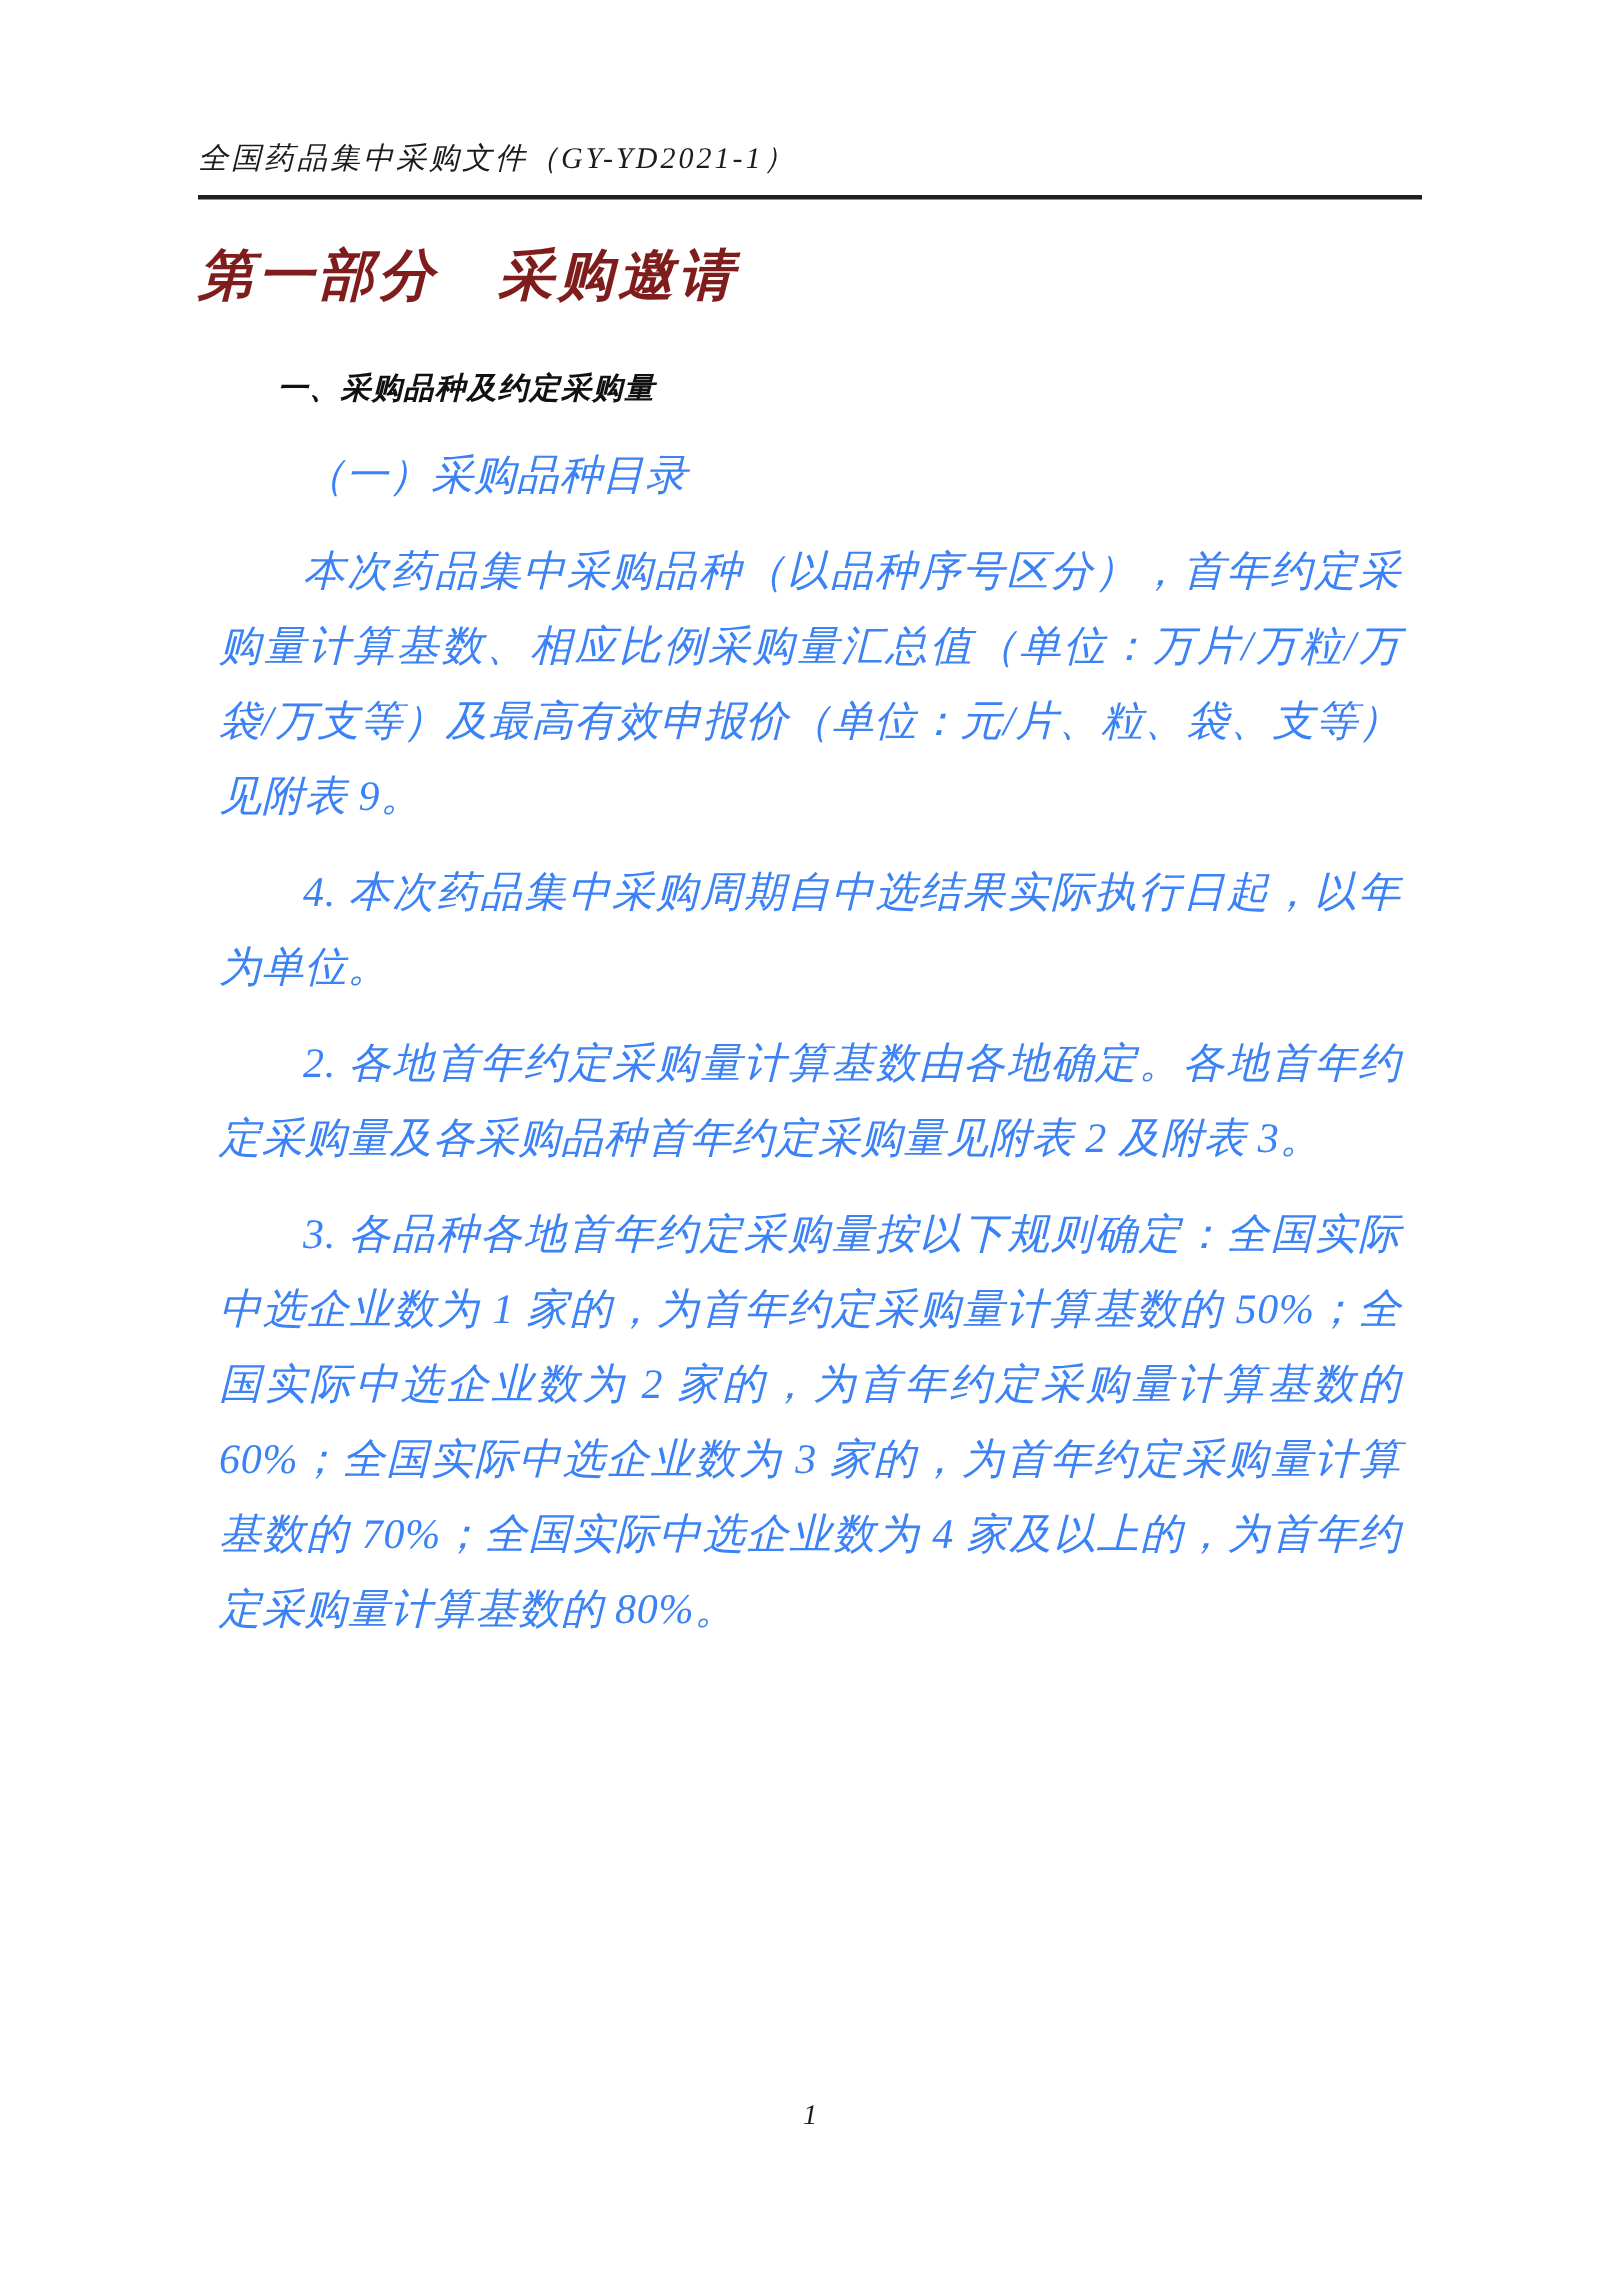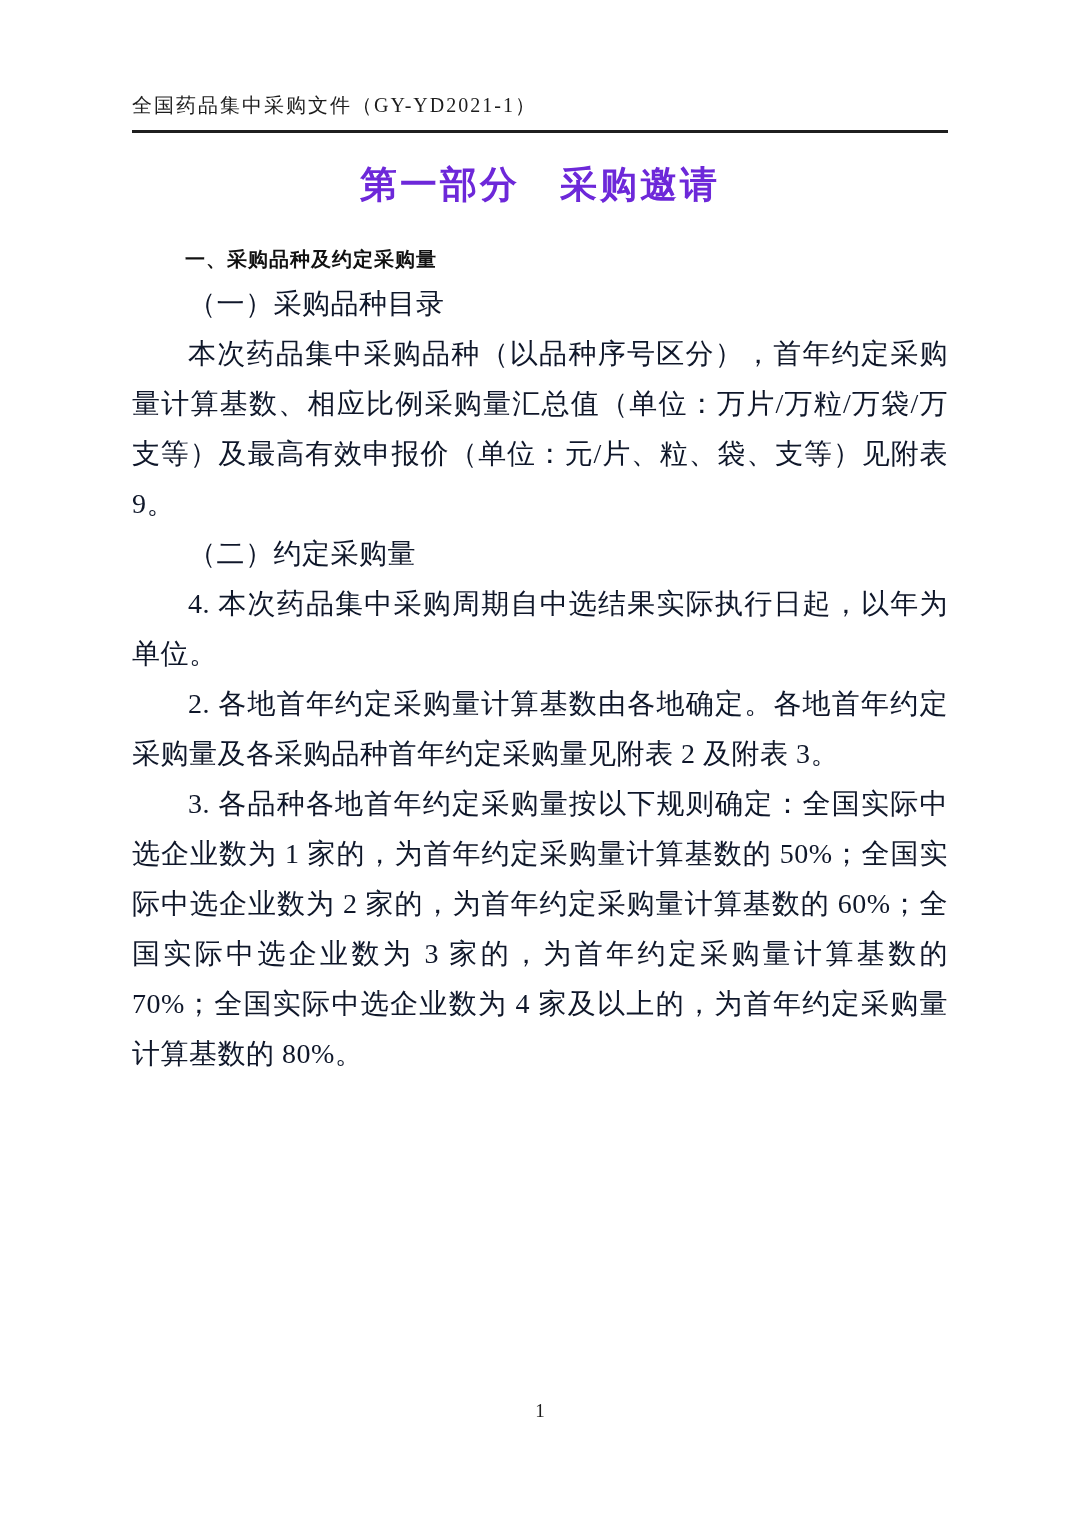--- a/index.html
+++ b/index.html
@@ -9,60 +9,61 @@
   }
   .page {
     position: relative;
     width: 1080px;
     height: 1528px;
     background: #ffffff;
     color: #1c1c1c;
     font-family: "Liberation Serif", "DejaVu Serif", serif;
     overflow: hidden;
     box-sizing: border-box;
+    font-style: italic;
   }
   .doc-header {
     margin: 0 132px;
     padding-top: 92px;
     padding-bottom: 11px;
     border-bottom: 3px solid #1f1f1f;
     font-size: 20px;
     letter-spacing: 2px;
     color: #1c1c1c;
   }
   .doc-title {
     margin: 28px 132px 0 132px;
-    text-align: center;
+    text-align: left;
     font-size: 37px;
     line-height: 48px;
     font-weight: bold;
     letter-spacing: 3px;
-    color: #6d28d9;
+    color: #7f1d1d;
   }
   .doc-body {
     margin: 0 132px;
     font-size: 28px;
   }
   .section-heading {
     margin: 30px 0 0 0;
     font-size: 20px;
     line-height: 40px;
     font-weight: bold;
     text-indent: 53px;
     letter-spacing: 1px;
     font-family: "Liberation Sans", "DejaVu Sans", sans-serif;
     color: #111111;
   }
   .body-para {
-    margin: 0;
+    margin: 14px;
     line-height: 50px;
     text-align: justify;
     text-indent: 2em;
     letter-spacing: 0.5px;
-    color: #0f172a;
+    color: #3b82f6;
   }
   .page-footer {
     position: absolute;
     left: 0;
     top: 1400px;
     width: 100%;
     text-align: center;
     font-size: 19px;
     color: #1c1c1c;
   }
@@ -79,21 +80,20 @@
   <div class="doc-title">第一部分　采购邀请</div>
 
   <div class="doc-body">
 
     <div class="section-heading">一、采购品种及约定采购量</div>
 
     <p class="body-para">（一）采购品种目录</p>
 
     <p class="body-para">本次药品集中采购品种（以品种序号区分），首年约定采购量计算基数、相应比例采购量汇总值（单位：万片/万粒/万袋/万支等）及最高有效申报价（单位：元/片、粒、袋、支等）见附表 9。</p>
 
-    <p class="body-para">（二）约定采购量</p>
 
     <p class="body-para">4. 本次药品集中采购周期自中选结果实际执行日起，以年为单位。</p>
 
     <p class="body-para">2. 各地首年约定采购量计算基数由各地确定。各地首年约定采购量及各采购品种首年约定采购量见附表 2 及附表 3。</p>
 
     <p class="body-para">3. 各品种各地首年约定采购量按以下规则确定：全国实际中选企业数为 1 家的，为首年约定采购量计算基数的 50%；全国实际中选企业数为 2 家的，为首年约定采购量计算基数的 60%；全国实际中选企业数为 3 家的，为首年约定采购量计算基数的 70%；全国实际中选企业数为 4 家及以上的，为首年约定采购量计算基数的 80%。</p>
 
 
   </div>
 

